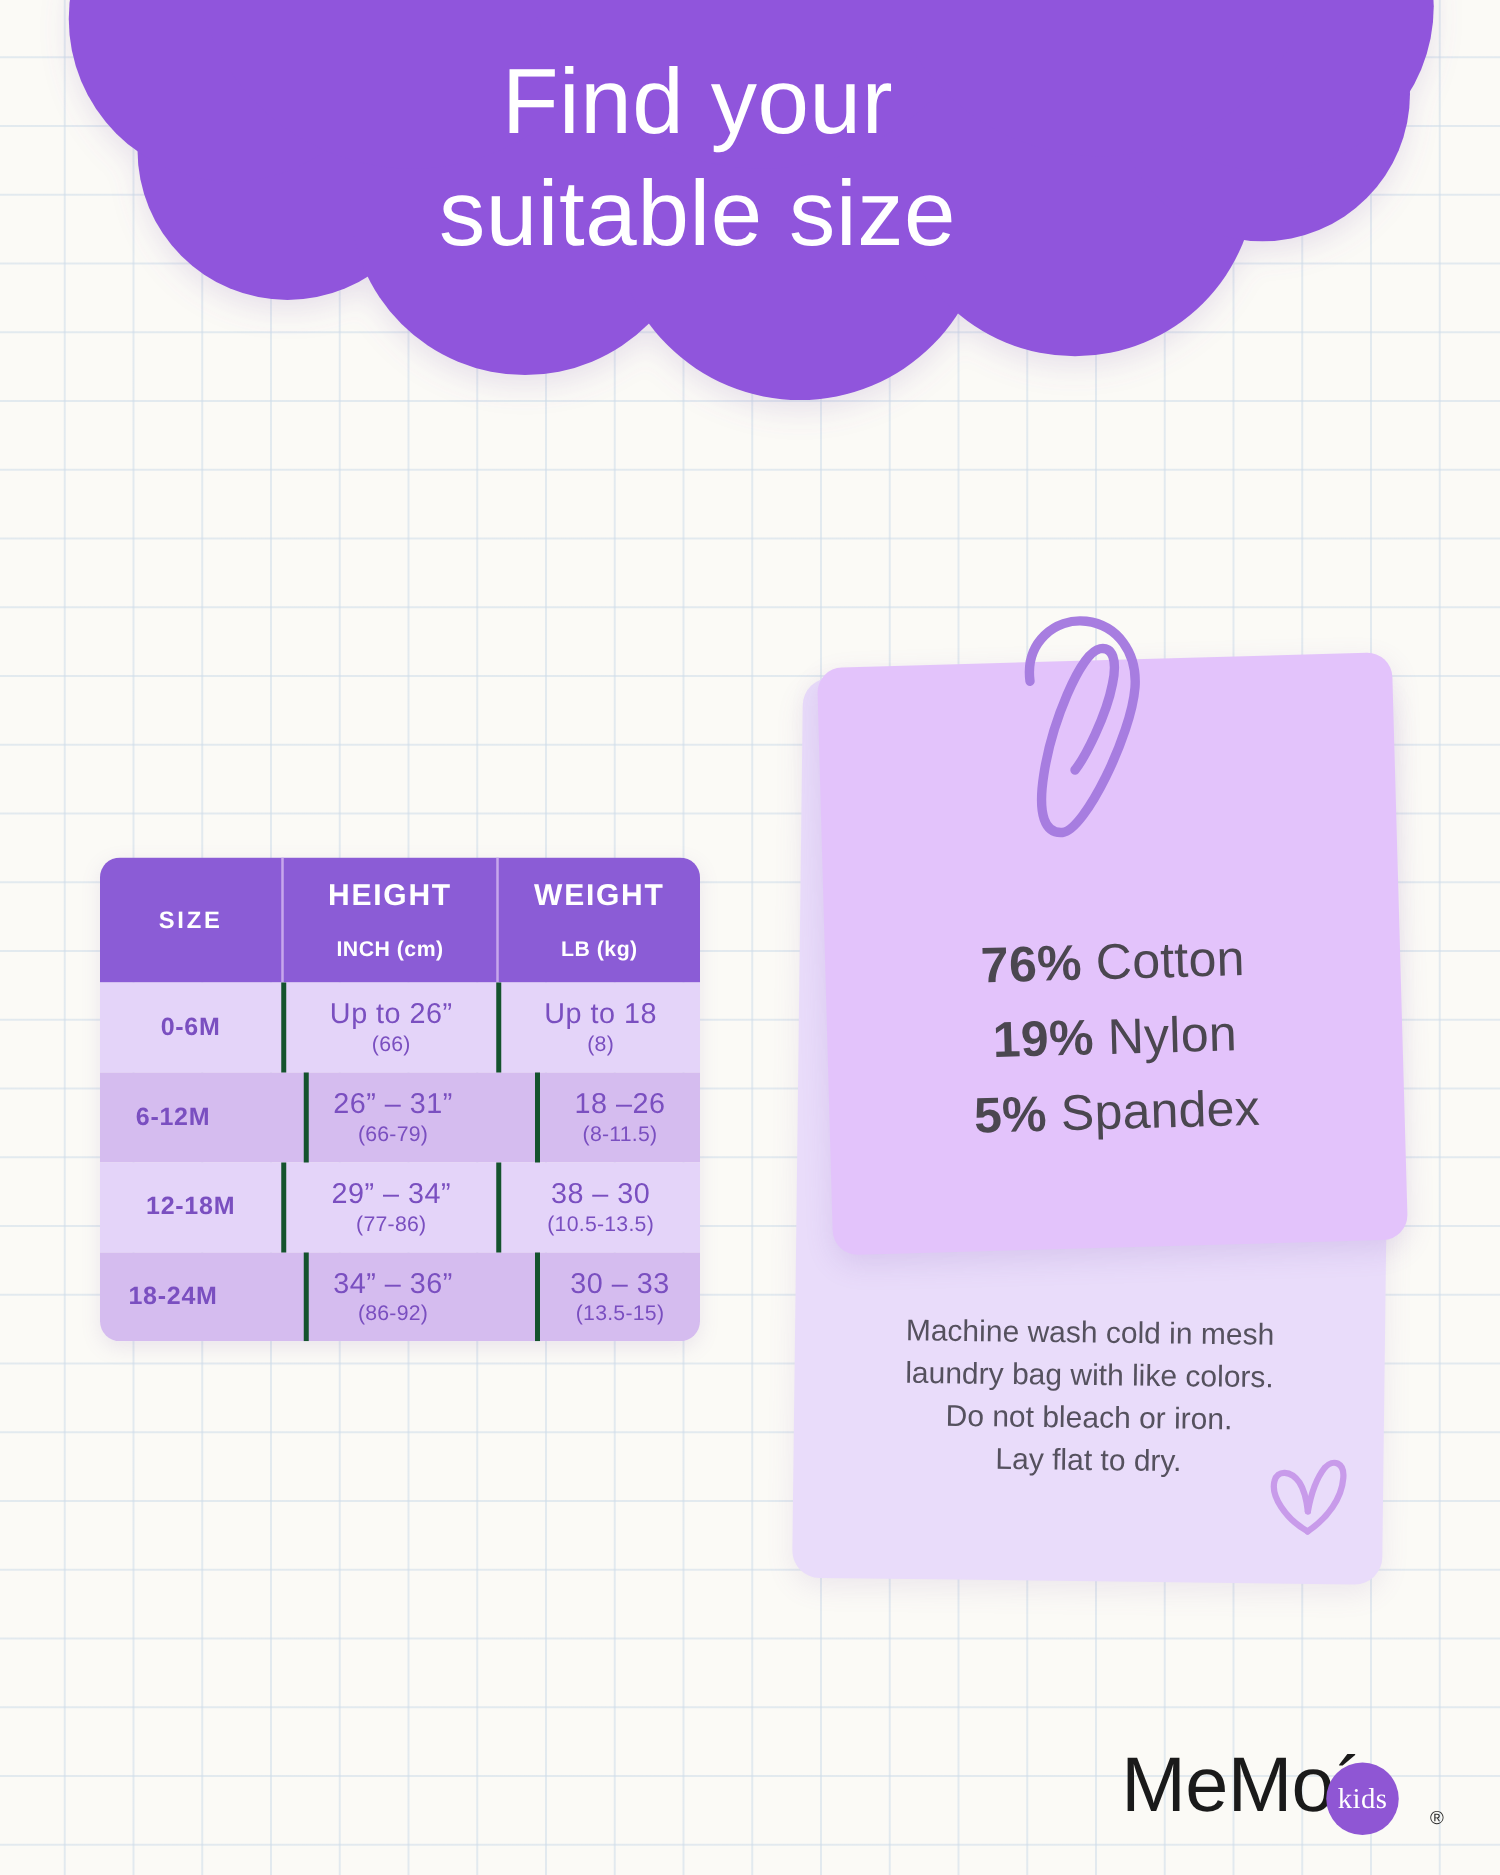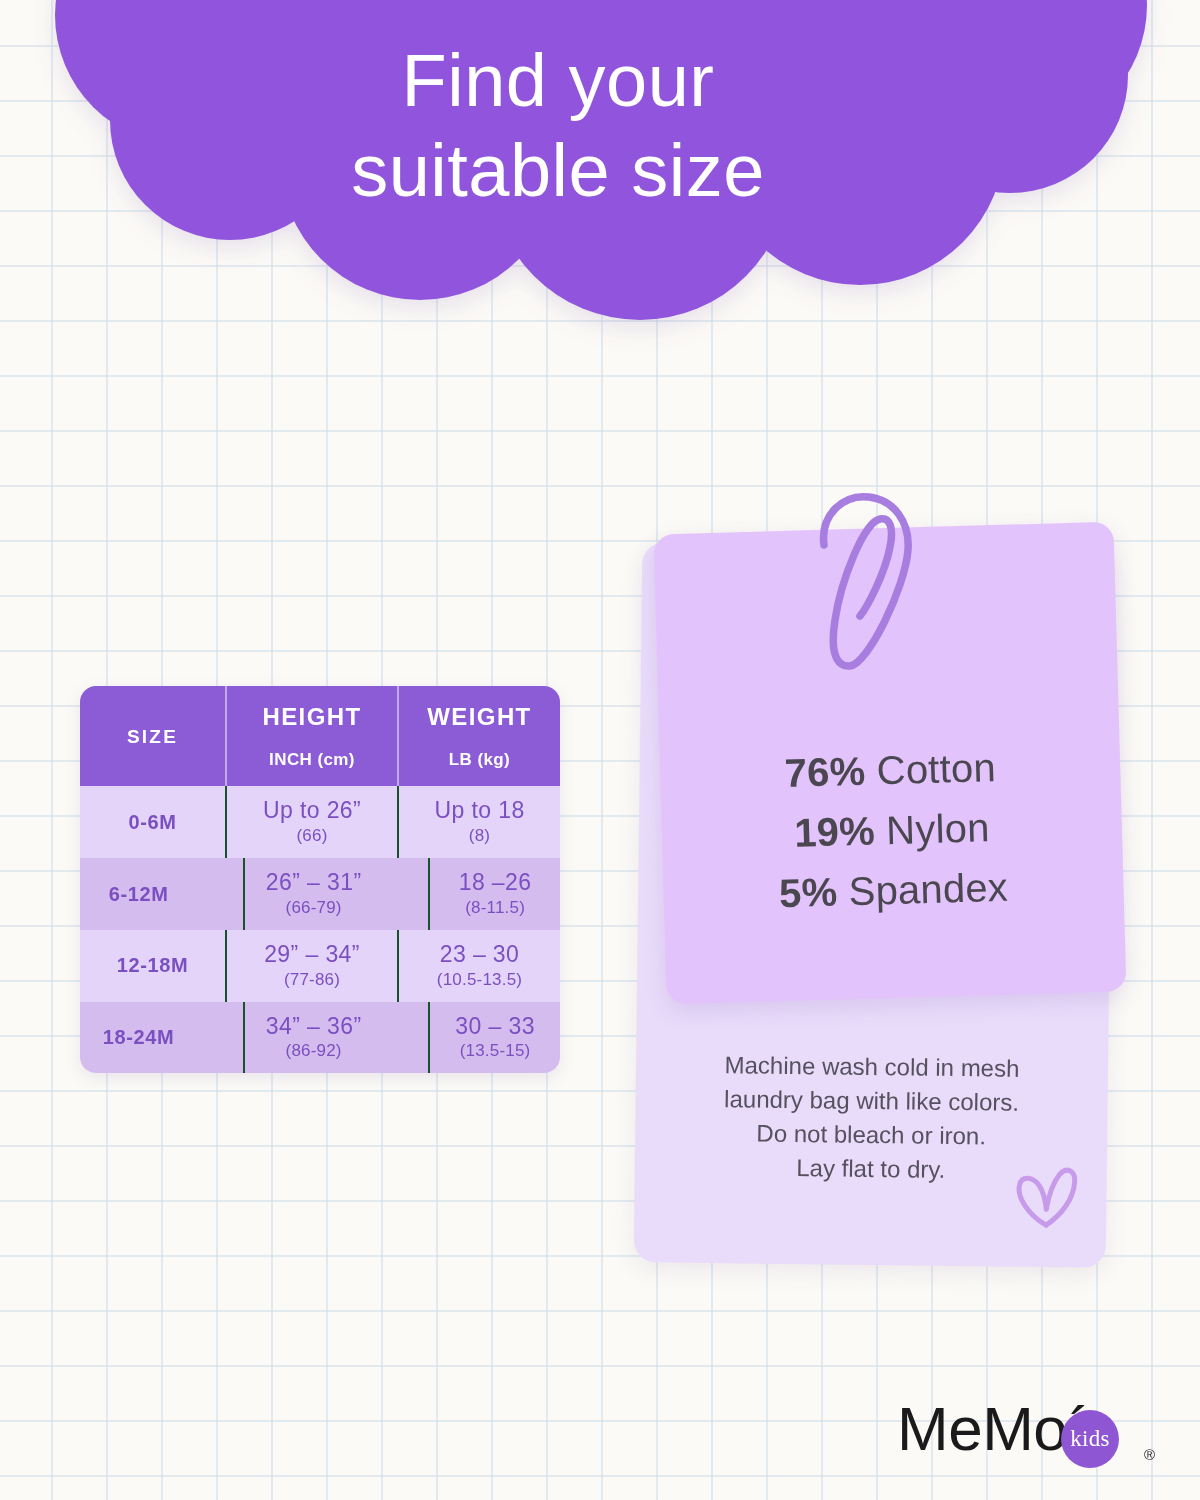--- a/index.html
+++ b/index.html
@@ -71,21 +71,21 @@
     font-size:17px; font-weight:bold; letter-spacing:0.4px; margin-top:20px;
   }
 
   .tbl-body .cell {
     padding:12px 4px;
     min-height:68px;
     display:flex; flex-direction:column;
     align-items:center; justify-content:center;
     color:#7A4FC0;
   }
-  .tbl-body .cell + .cell { border-left:2px solid #14532d; }
+  .tbl-body .cell + .cell { border-left:4px solid #14532d; }
   .row-a { background:#E4D4F9;justify-content:flex-end; }
   .row-b { background:#D5BCEF;gap:46px; }
 
   .c-size  { width:145px; font-size:20px; font-weight:bold; letter-spacing:0.6px; }
   .c-val   { width:172px; }
   .c-val2  { width:163px; }
   .v-main  { font-size:23px; letter-spacing:0.4px; line-height:1.12; }
   .v-sub   { font-size:17px; margin-top:2px; letter-spacing:0.2px; }
 
   
@@ -261,21 +261,21 @@
 
     <div class="tbl-row row-a">
       <div class="cell c-size">
         <span>12-18M</span>
       </div>
       <div class="cell c-val">
         <span class="v-main">29” – 34”</span>
         <span class="v-sub">(77-86)</span>
       </div>
       <div class="cell c-val2">
-        <span class="v-main">23 – 30</span>
+        <span class="v-main">38 – 30</span>
         <span class="v-sub">(10.5-13.5)</span>
       </div>
     </div>
 
     <div class="tbl-row row-b">
       <div class="cell c-size">
         <span>18-24M</span>
       </div>
       <div class="cell c-val">
         <span class="v-main">34” – 36”</span>

